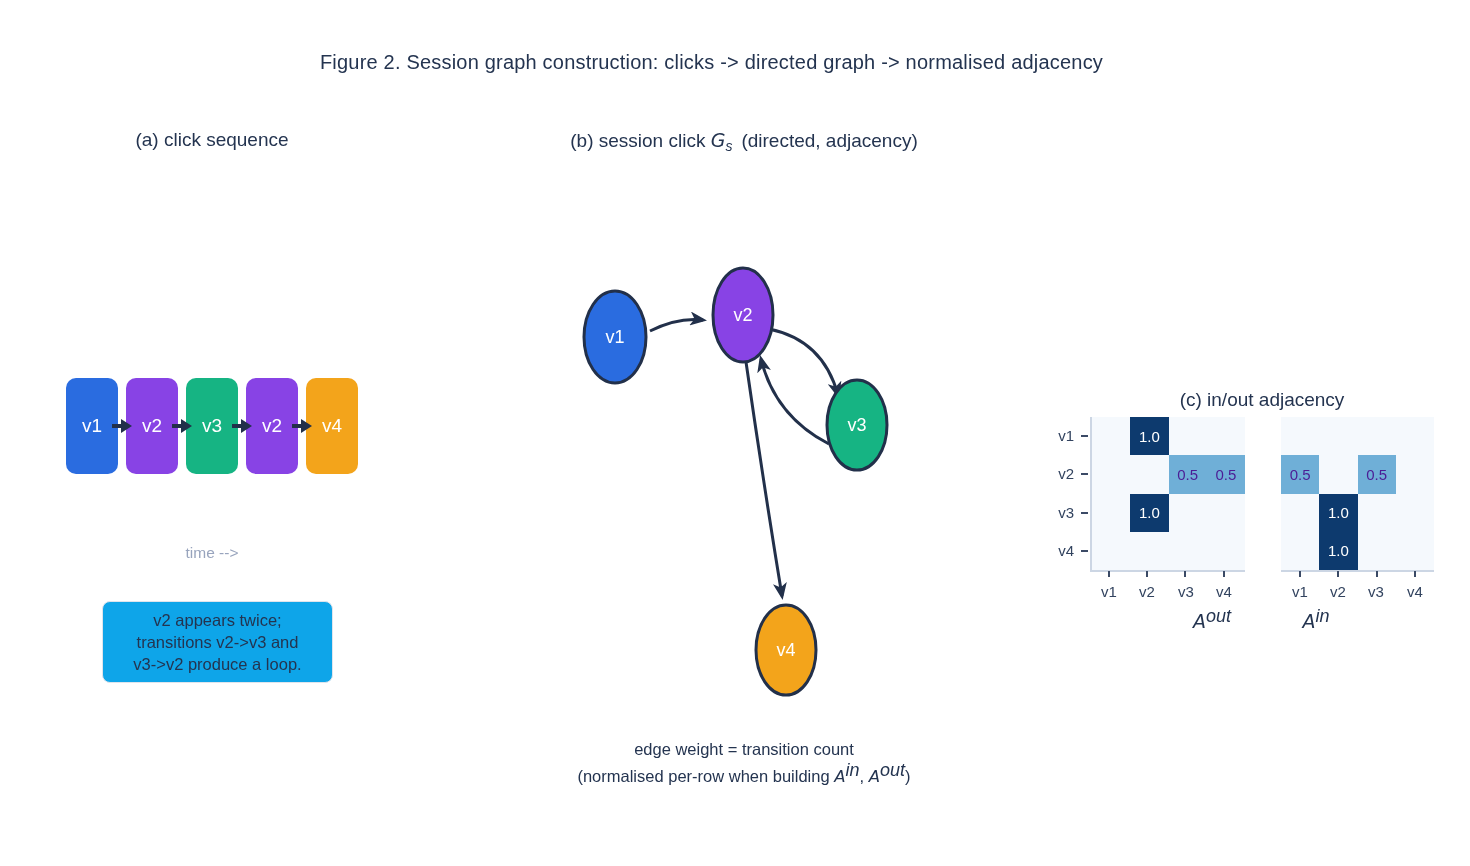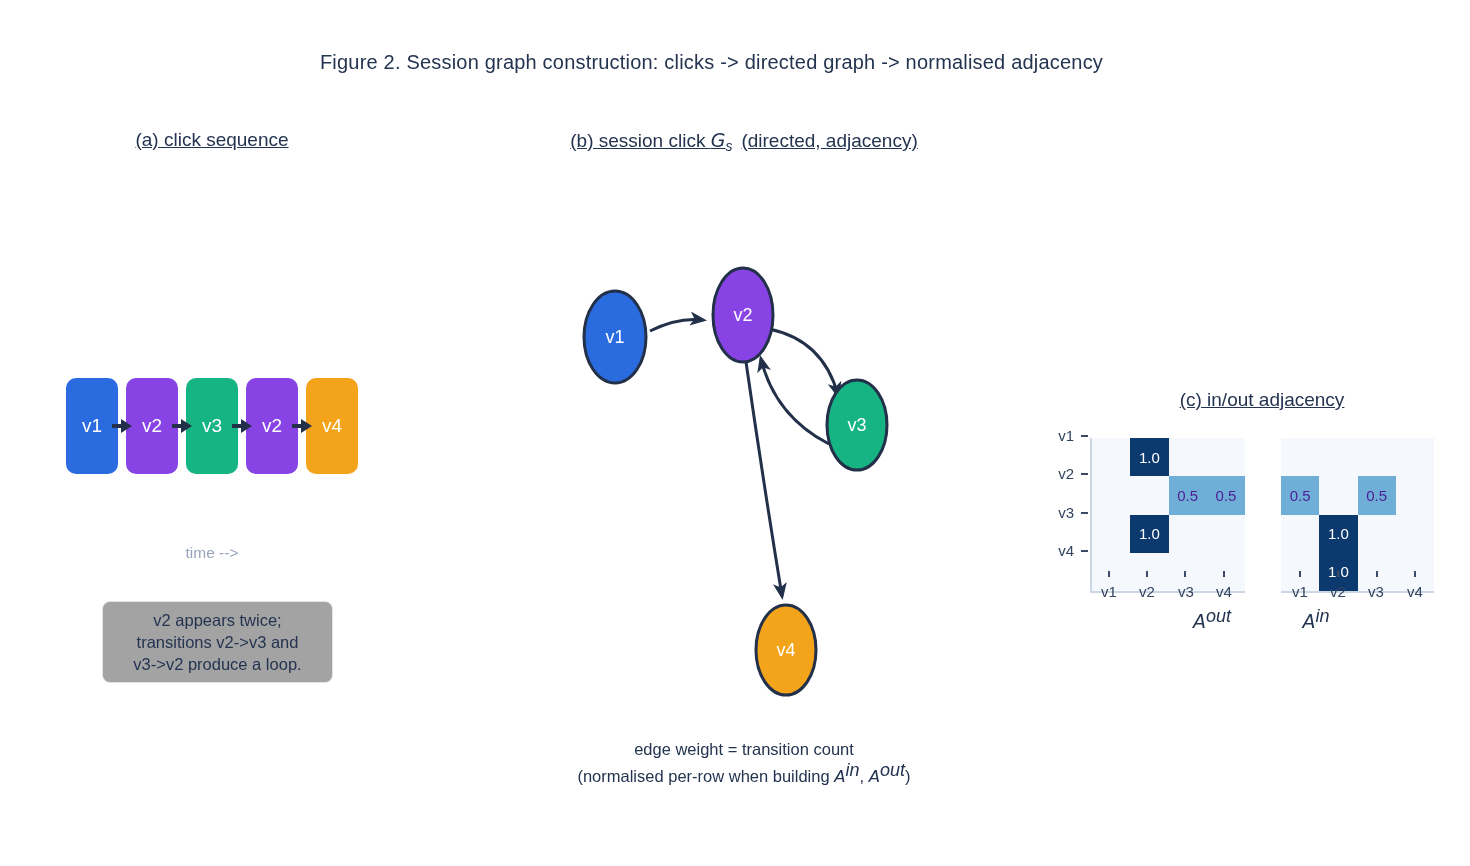--- a/index.html
+++ b/index.html
@@ -3,45 +3,45 @@
 <meta charset="utf-8">
 <style>
   html,body{margin:0;padding:0;background:#ffffff;}
   #canvas{position:relative;width:1470px;height:866px;background:#ffffff;overflow:hidden;
           font-family:"Liberation Sans","DejaVu Sans",sans-serif;color:#243450;}
   .abs{position:absolute;}
   .center{text-align:center;margin-top:17px;}
 
   
   .fig-title{left:0;top:34px;width:1423px;font-size:20px;letter-spacing:.2px;}
-  .panel-title{font-size:19px;text-decoration:underline;}
+  .panel-title{font-size:19px;}
 
   
   .seq-box{position:absolute;top:378px;width:52px;height:96px;border-radius:10px;
            display:flex;align-items:center;justify-content:center;
            color:#ffffff;font-size:19px;}
   .c-blue{background:#2a6ce0;} .c-purple{background:#8843e5;}
   .c-green{background:#16b483;} .c-orange{background:#f3a41b;}
   .seq-arrow-stem{position:absolute;top:424px;width:10px;height:4px;background:#22304a;}
   .seq-arrow-head{position:absolute;top:419px;width:0;height:0;
                   border-top:7px solid transparent;border-bottom:7px solid transparent;
                   border-left:11px solid #22304a;}
   .time-label{left:66px;top:527px;width:292px;font-size:15.5px;color:#98a4bd;}
-  .note-box{left:102px;top:584px;width:229px;background:#a3a3a3;border:1px solid #dfe4ec;
+  .note-box{left:102px;top:584px;width:229px;background:#0ea5e9;border:1px solid #dfe4ec;
             border-radius:8px;padding:7px 0;font-size:16.5px;line-height:22px;}
 
   
   .math-var{font-style:italic;font-family:"DejaVu Sans",sans-serif;}
   .sub-s{font-style:italic;font-size:14px;position:relative;top:4px;}
   .sup-m{font-style:italic;font-size:18px;position:relative;top:-6px;}
   .pb-suffix{margin-left:9px;}
   .caption{font-size:16.5px;}
 
   
-  .matrix{position:absolute;top:438px;width:153px;height:153px;background:#f5f9fd;
+  .matrix{position:absolute;top:417px;width:153px;height:153px;background:#f5f9fd;
           border-bottom:2px solid #ccd6e4;}
   .matrix.spine-left{border-left:2px solid #ccd6e4;}
   .mcell{position:absolute;width:38.25px;height:38.25px;
          left:calc(var(--c)*38.25px);top:calc(var(--r)*38.25px);
          display:flex;align-items:center;justify-content:center;font-size:15px;}
   .mcell.dark{background:#0d3a6e;color:#ffffff;}
   .mcell.light{background:#6fafd7;color:#4c1d95;}
   .row-label{position:absolute;left:1040px;width:34px;text-align:right;font-size:15px;color:#32435f;}
   .row-tick{position:absolute;left:1081px;width:7px;height:2px;background:#3b4a66;}
   .col-label{position:absolute;top:583px;width:30px;text-align:center;font-size:15px;color:#32435f;}

